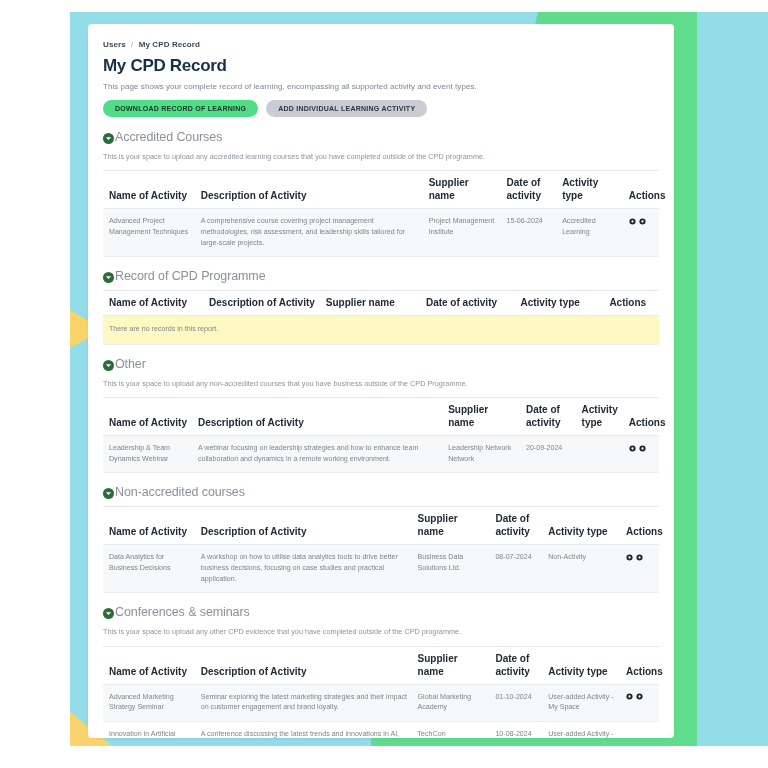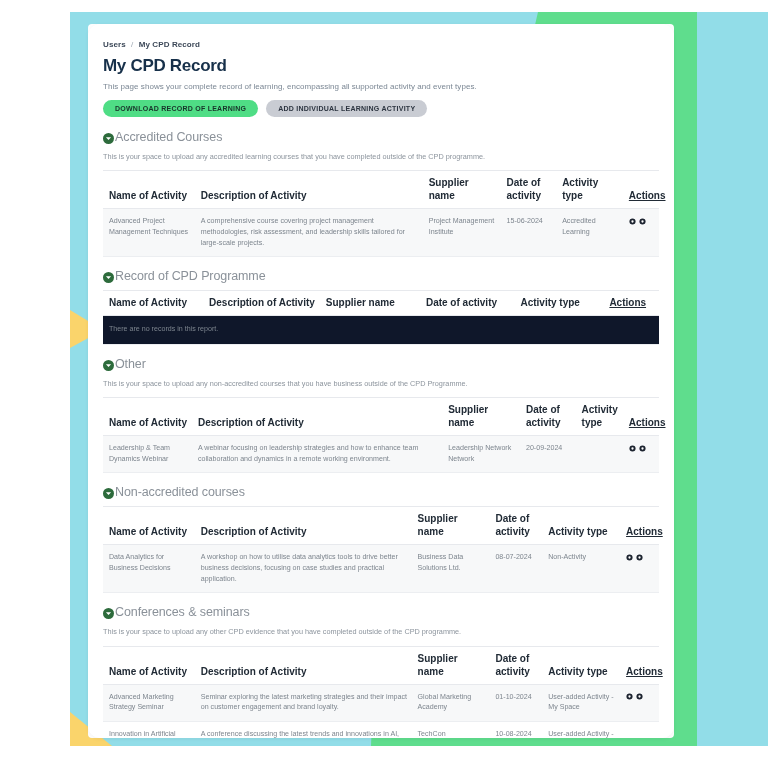--- a/index.html
+++ b/index.html
@@ -134,41 +134,41 @@
     text-align: left;
     padding: 7px 4px 8px 6px;
     vertical-align: top;
     line-height: 1.5;
     border-bottom: 1px solid #eceef1;
     margin-left: 16px;
   }
   tbody tr.zebra td { background: #f7f8f9; }
   tbody tr.plain td { background: #ffffff; }
   td.empty-cell {
-    background: #0f172a;
+    background: #fef9c3;
     color: #7d858e;
     padding: 8px 6px 9px 6px;
   }
 
   
   .actions-cell { white-space: nowrap; }
   .act-icon {
     display: inline-block;
     width: 7px; height: 7px;
     margin-right: 3px;
     vertical-align: middle;
   }
 
   
   .w-name   { width: 16.5%; }
   .w-desc   { width: 41%; }
   .w-supp   { width: 14%; }
   .w-date   { width: 10%; }
   .w-type   { width: 12%; }
-  .w-act    { width: 6.5%; text-decoration: underline; }
+  .w-act    { width: 6.5%; }
 
   .v2 .w-name { width: 18%; }
   .v2 .w-desc { width: 21%; }
   .v2 .w-supp { width: 18%; }
   .v2 .w-date { width: 17%; }
   .v2 .w-type { width: 16%; }
   .v2 .w-act  { width: 10%; }
 
   .v3 .w-name { width: 16%; }
   .v3 .w-desc { width: 45%; }

